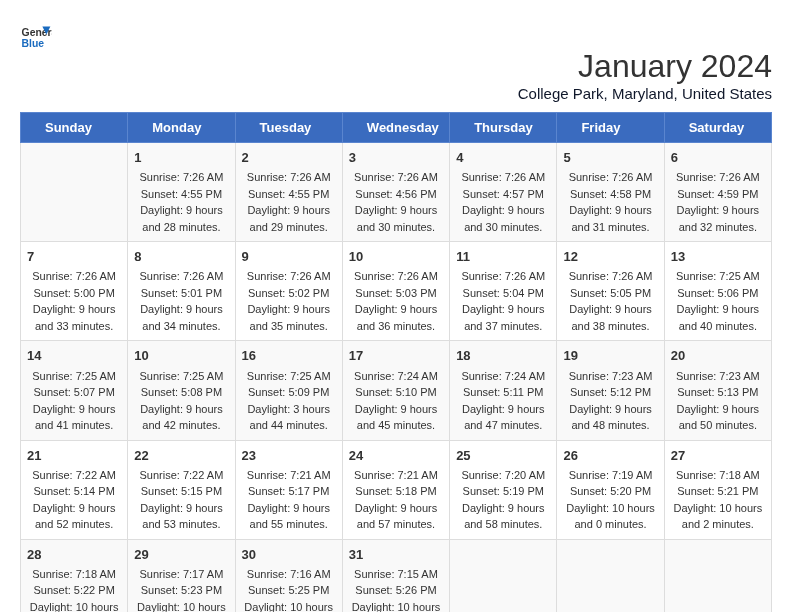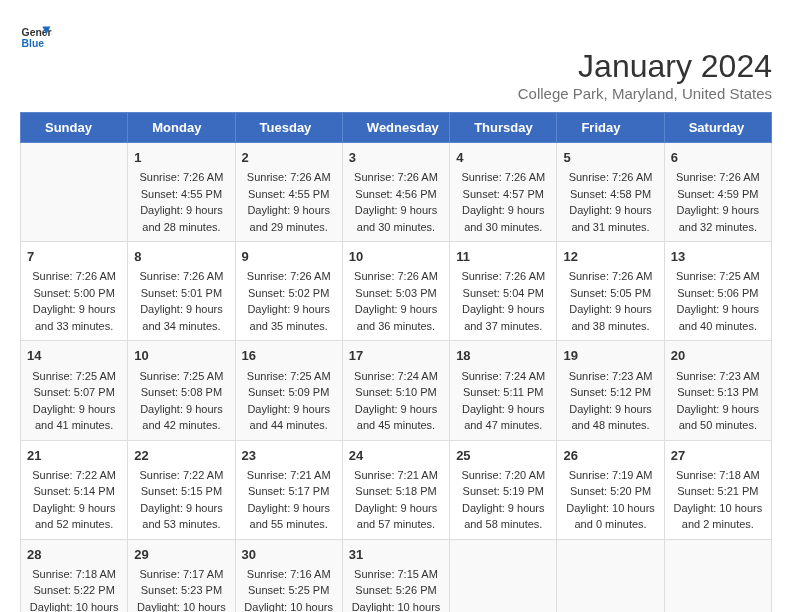--- a/index.html
+++ b/index.html
@@ -29,21 +29,21 @@
       text-align: right;
       margin-top: 28px;
     }
     .main-title {
       font-size: 32px;
       font-weight: normal;
       color: #333;
     }
     .subtitle {
       font-size: 15px;
-      color: #737373;
+      color: #0f172a;
     }
     table {
       width: 100%;
       border-collapse: collapse;
       table-layout: fixed;
     }
     thead tr {
       background-color: #3a6bbf;
     }
     thead th {
@@ -239,21 +239,21 @@
             <div>Sunrise: 7:25 AM</div>
             <div>Sunset: 5:08 PM</div>
             <div>Daylight: 9 hours and 42 minutes.</div>
           </div>
         </td>
         <td>
           <span class="day-number">16</span>
           <div class="day-info">
             <div>Sunrise: 7:25 AM</div>
             <div>Sunset: 5:09 PM</div>
-            <div>Daylight: 9 hours and 44 minutes.</div>
+            <div>Daylight: 3 hours and 44 minutes.</div>
           </div>
         </td>
         <td>
           <span class="day-number">17</span>
           <div class="day-info">
             <div>Sunrise: 7:24 AM</div>
             <div>Sunset: 5:10 PM</div>
             <div>Daylight: 9 hours and 45 minutes.</div>
           </div>
         </td>

